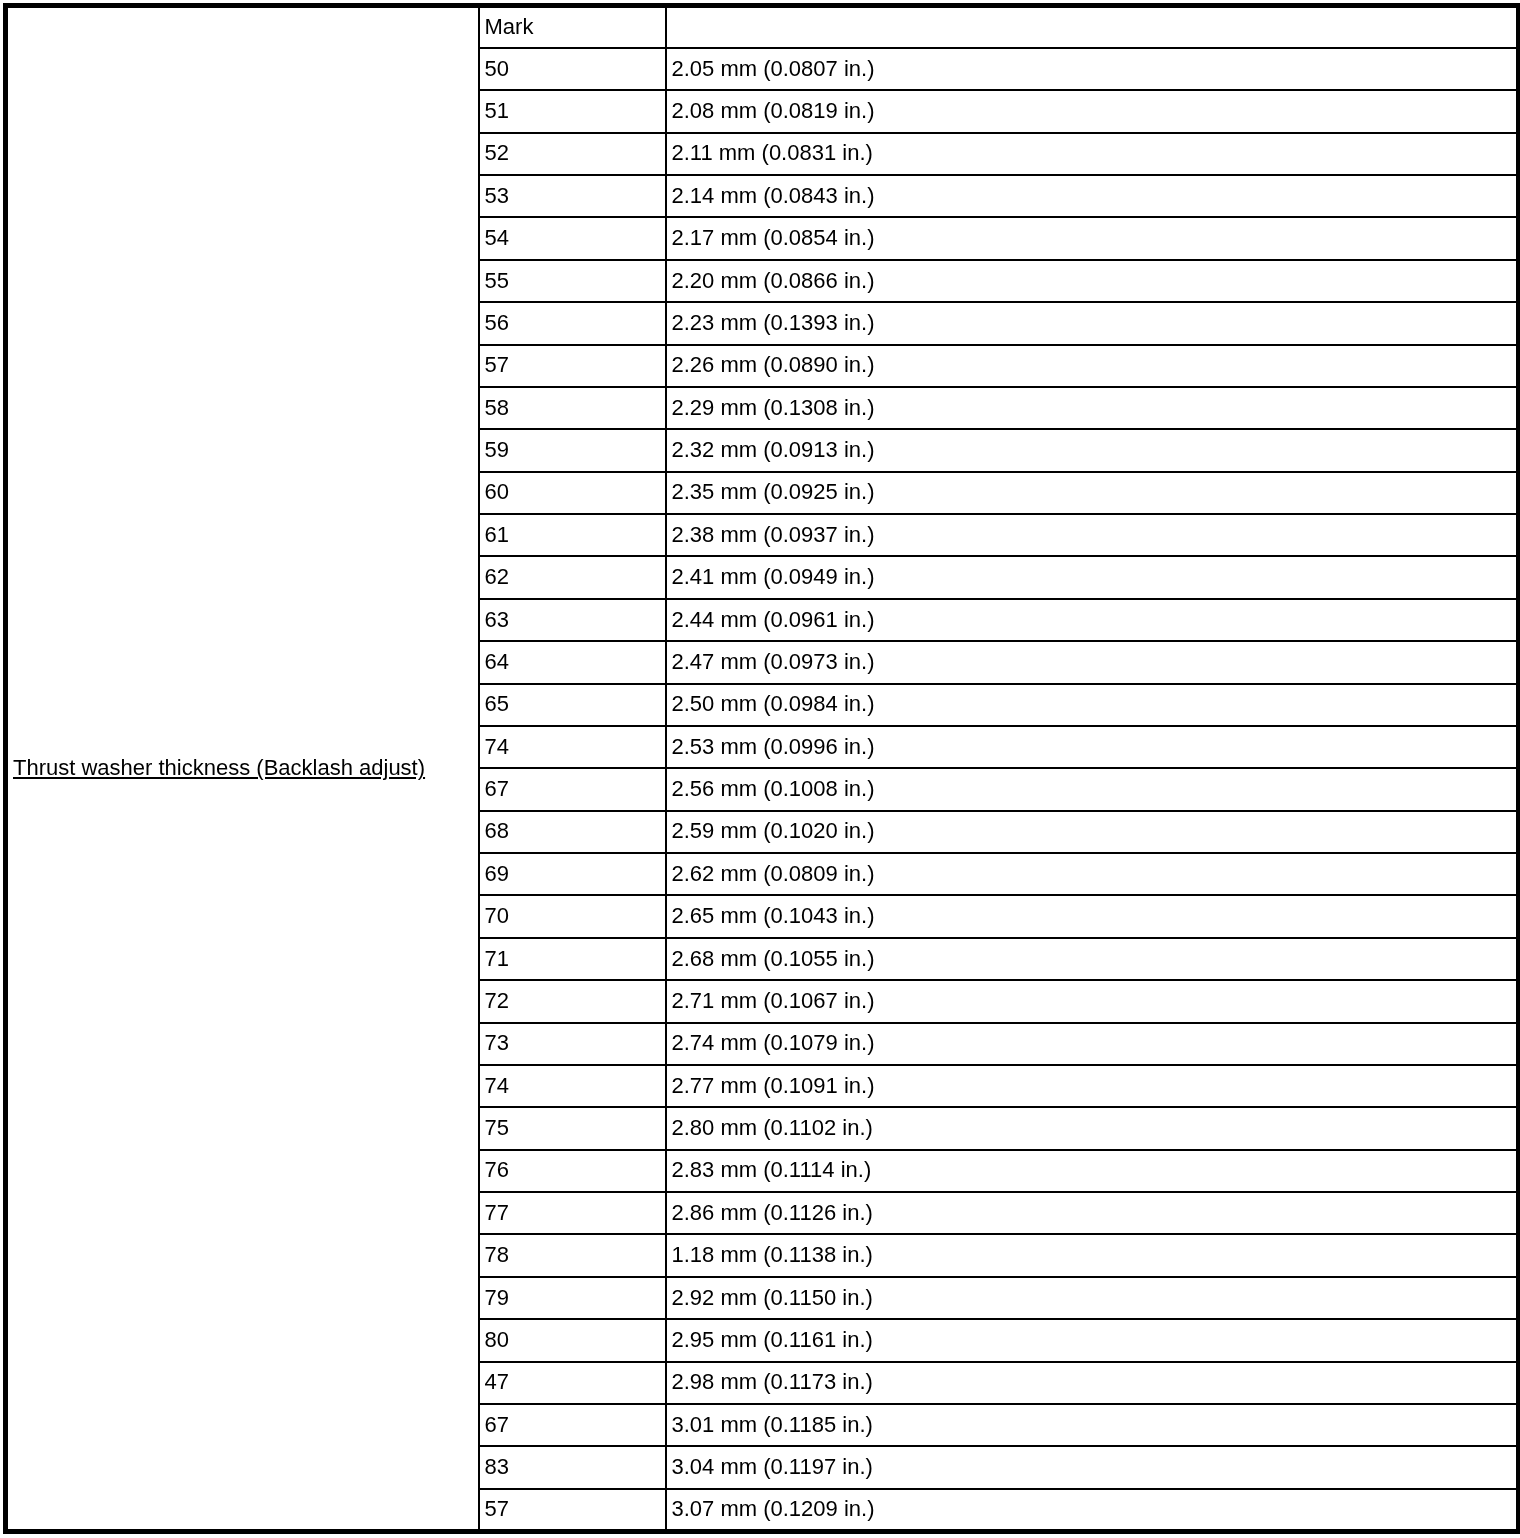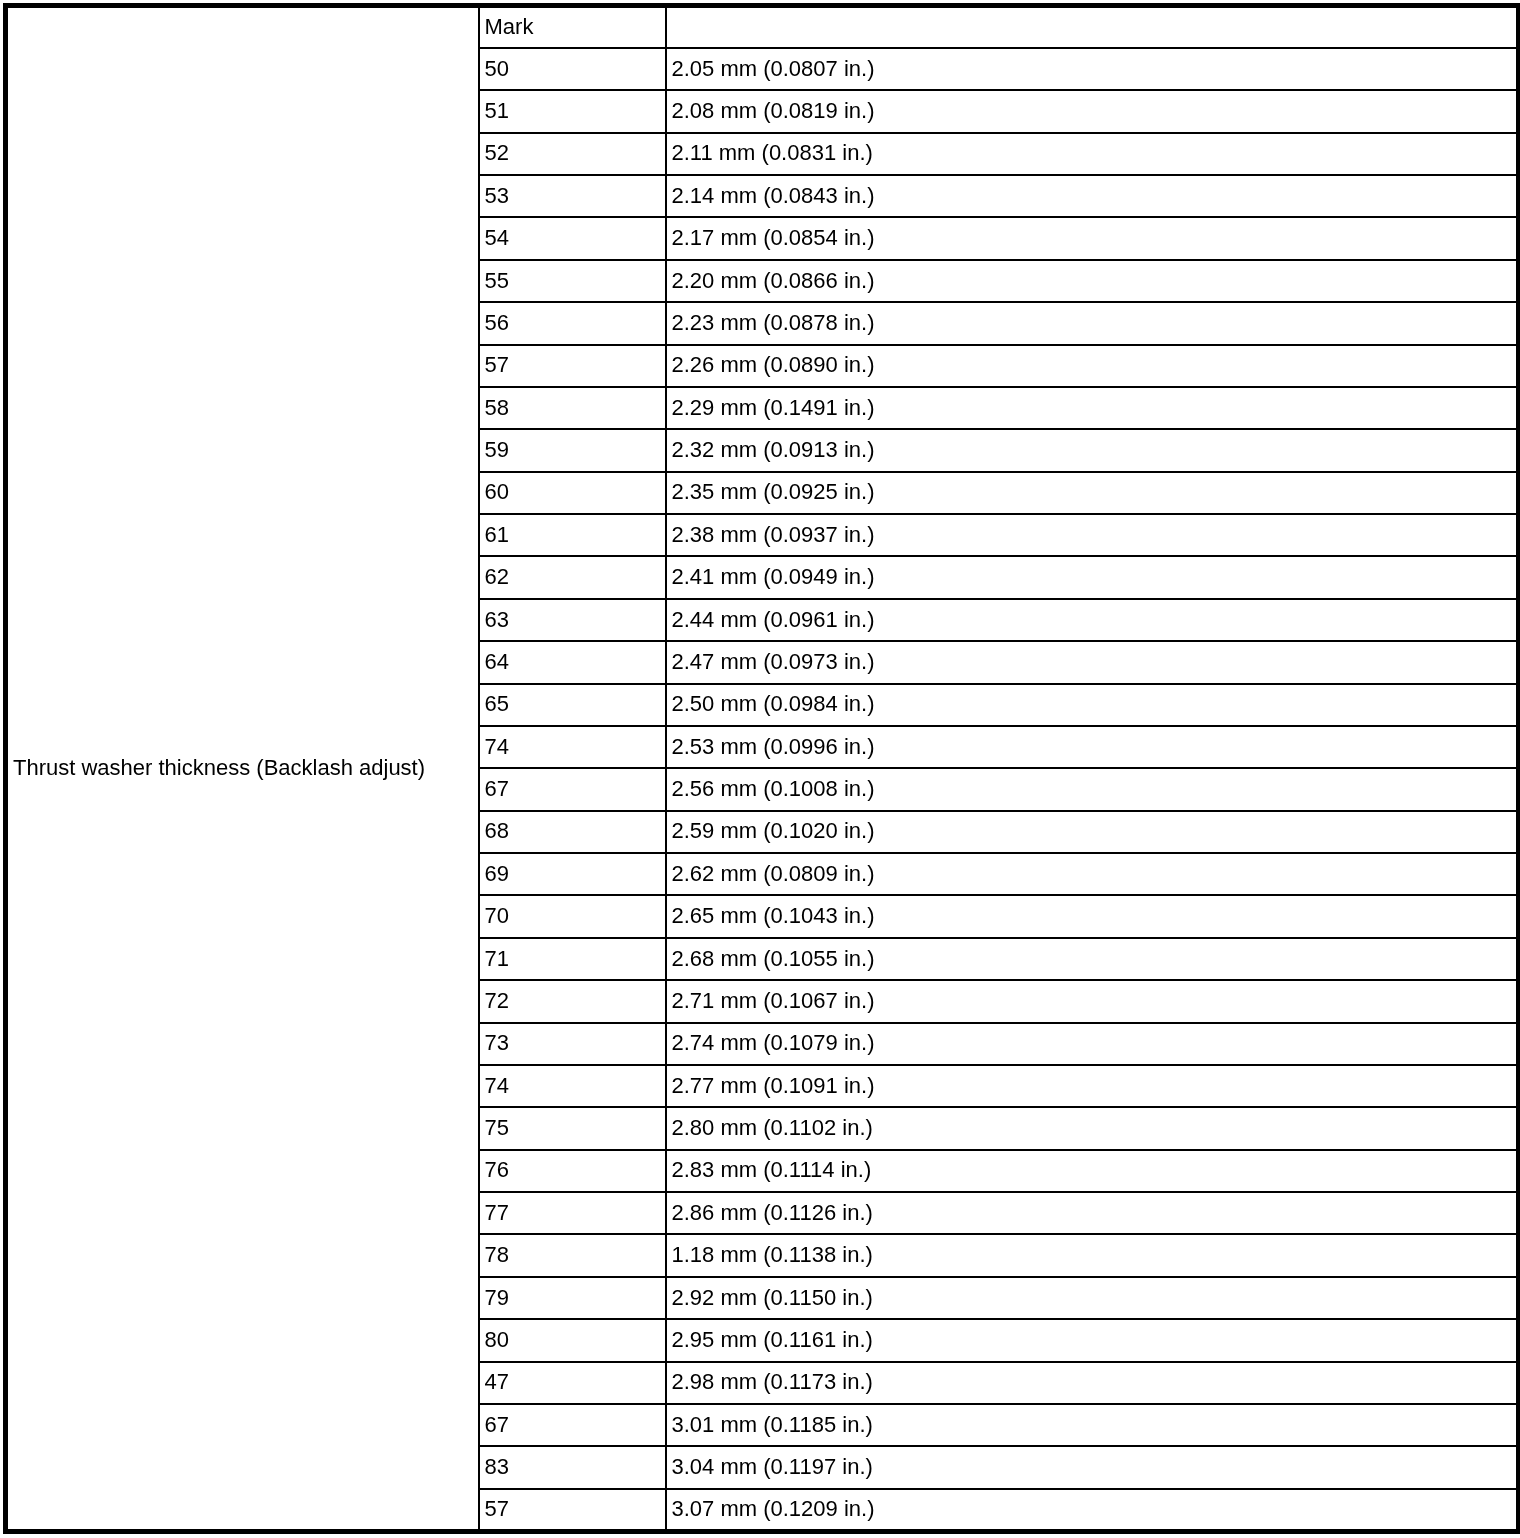--- a/index.html
+++ b/index.html
@@ -38,20 +38,21 @@
   }
   table.spec-table {
     border: 5px solid #000000;
   }
   col.c-label { width: 473px; }
   col.c-mark  { width: 187px; }
   col.c-value { width: 853px; }
   td.label-cell {
     vertical-align: middle;
     white-space: normal;
+    text-decoration: underline;
   }
   td.label-cell .label-text {
     width: 410px;
   }
   tr.t-row { height: 42px; }
 </style>
 </head>
 <body>
 
 <div class="page">
@@ -95,31 +96,31 @@
     <td>2.17 mm (0.0854 in.)</td>
   </tr>
 
   <tr class="t-row">
     <td>55</td>
     <td>2.20 mm (0.0866 in.)</td>
   </tr>
 
   <tr class="t-row">
     <td>56</td>
-    <td>2.23 mm (0.0878 in.)</td>
+    <td>2.23 mm (0.1393 in.)</td>
   </tr>
 
   <tr class="t-row">
     <td>57</td>
     <td>2.26 mm (0.0890 in.)</td>
   </tr>
 
   <tr class="t-row">
     <td>58</td>
-    <td>2.29 mm (0.1491 in.)</td>
+    <td>2.29 mm (0.1308 in.)</td>
   </tr>
 
   <tr class="t-row">
     <td>59</td>
     <td>2.32 mm (0.0913 in.)</td>
   </tr>
 
   <tr class="t-row">
     <td>60</td>
     <td>2.35 mm (0.0925 in.)</td>

